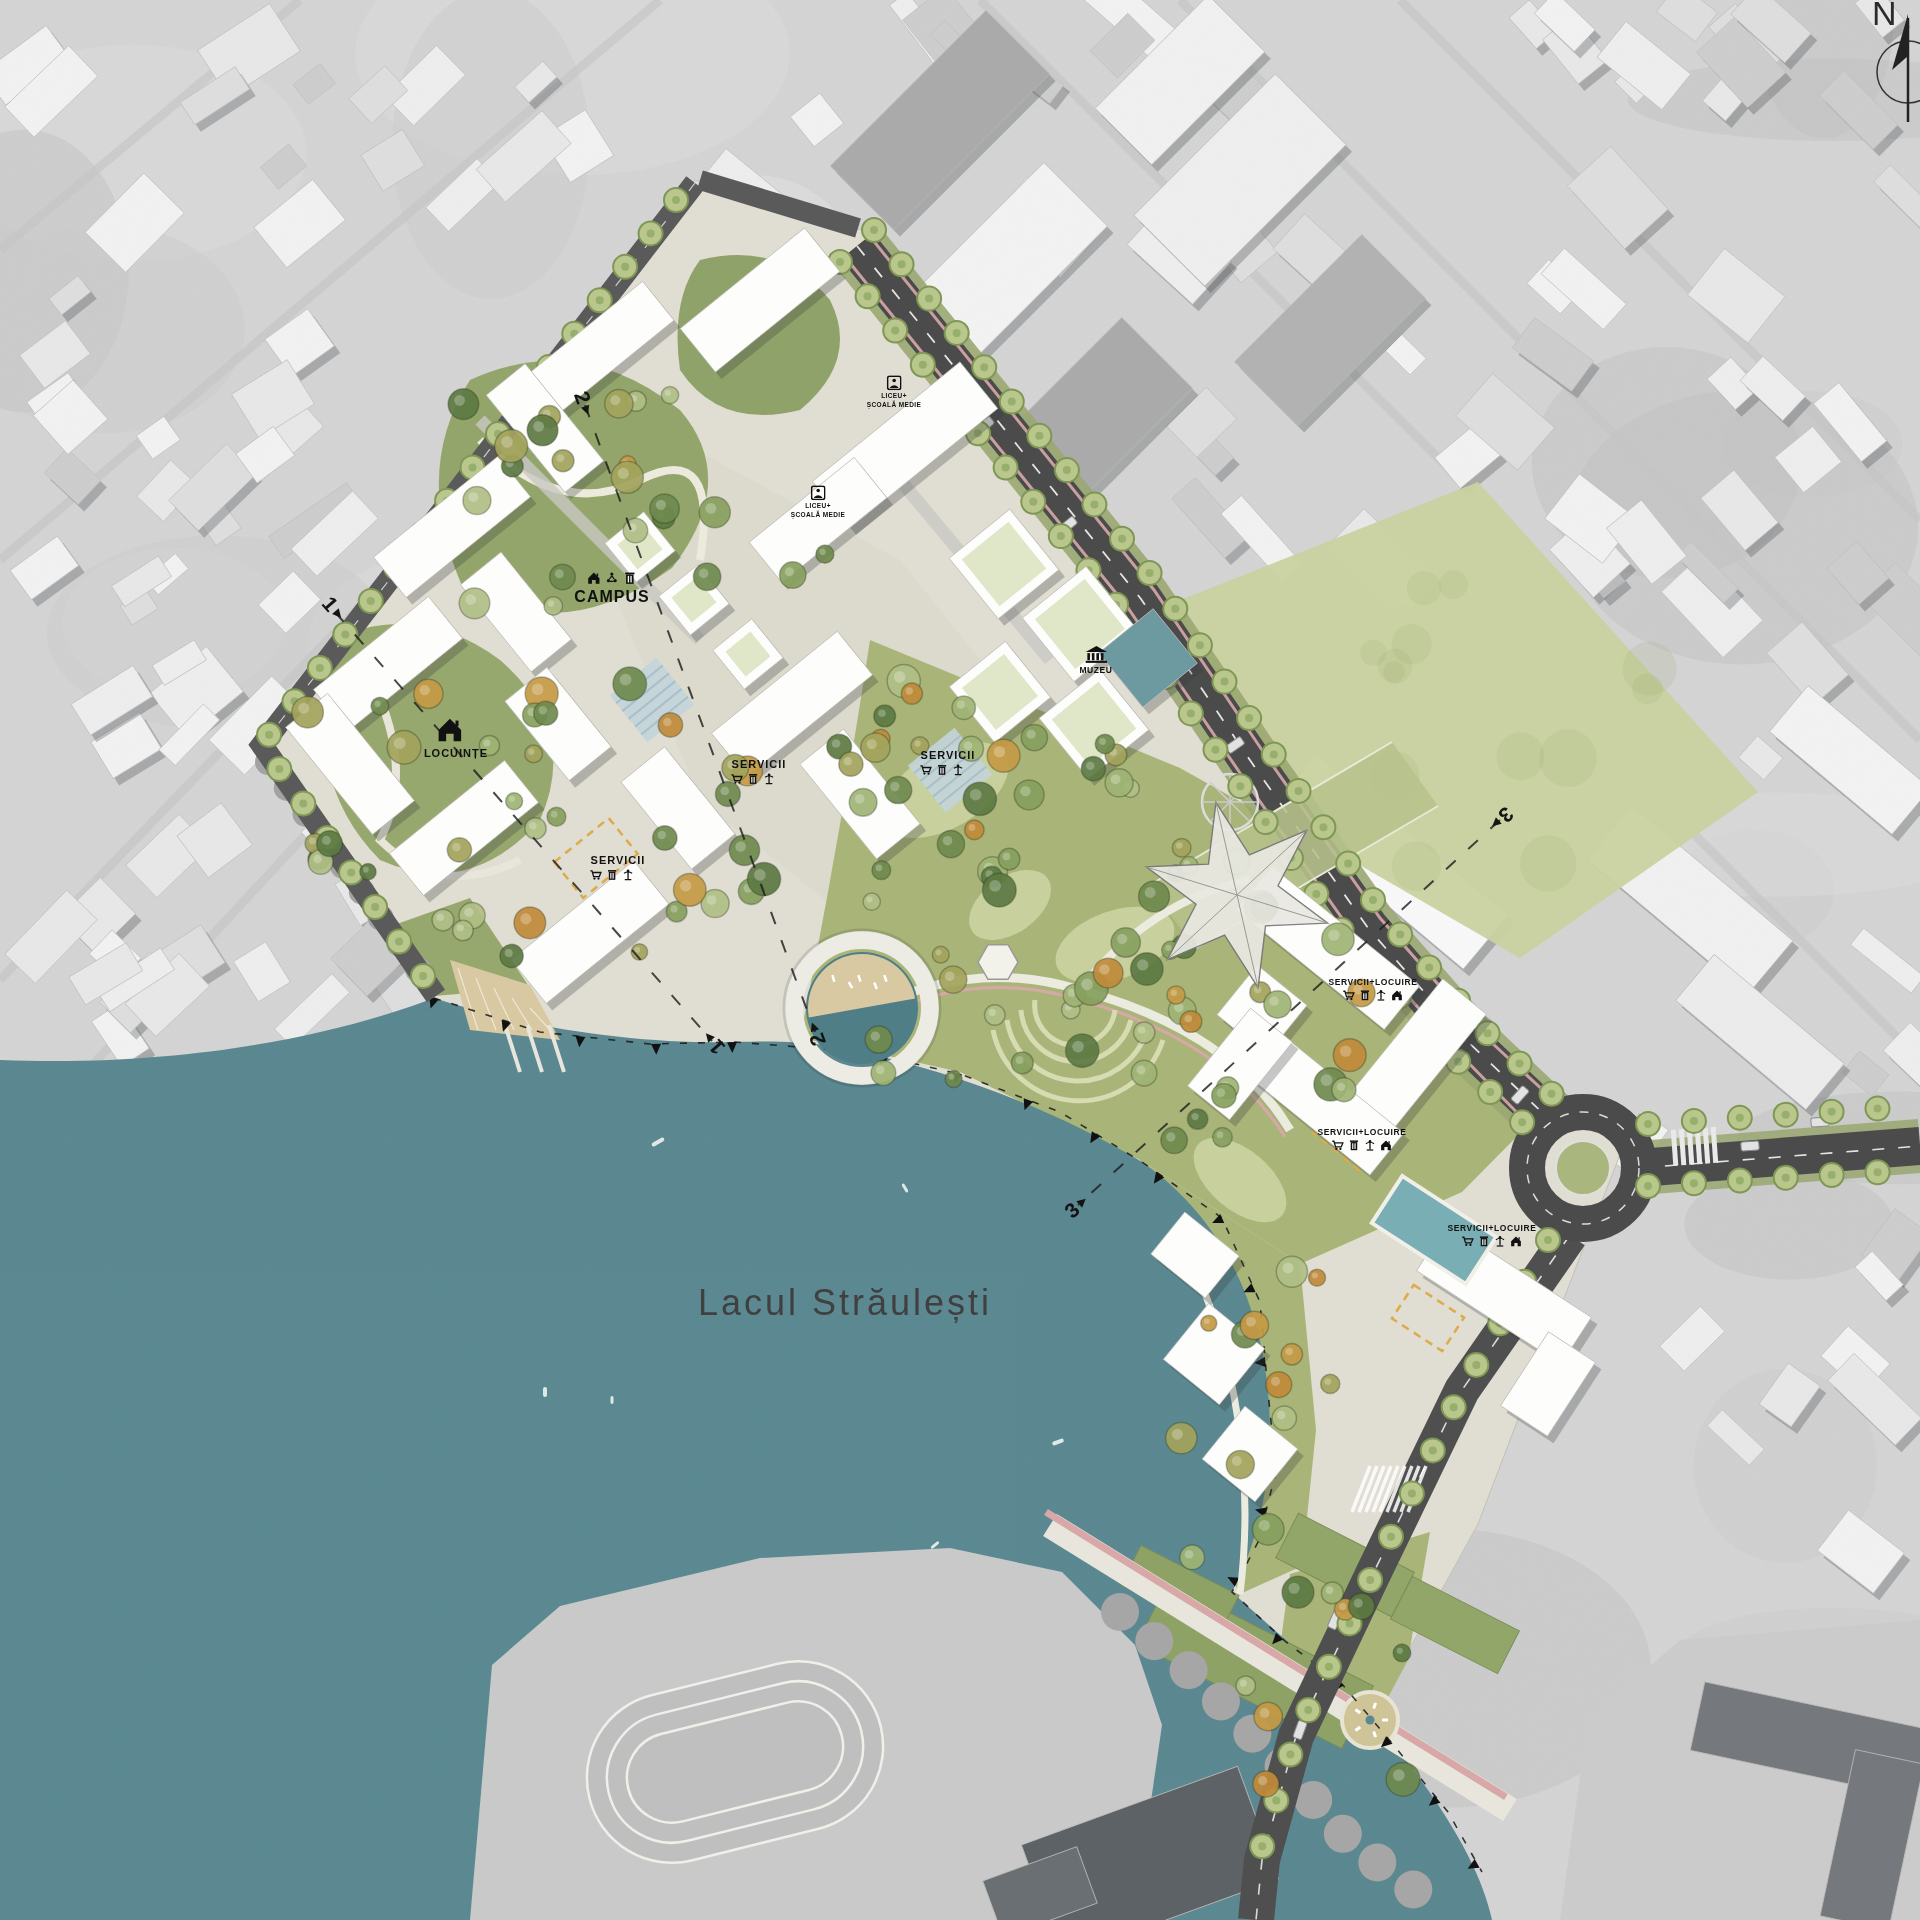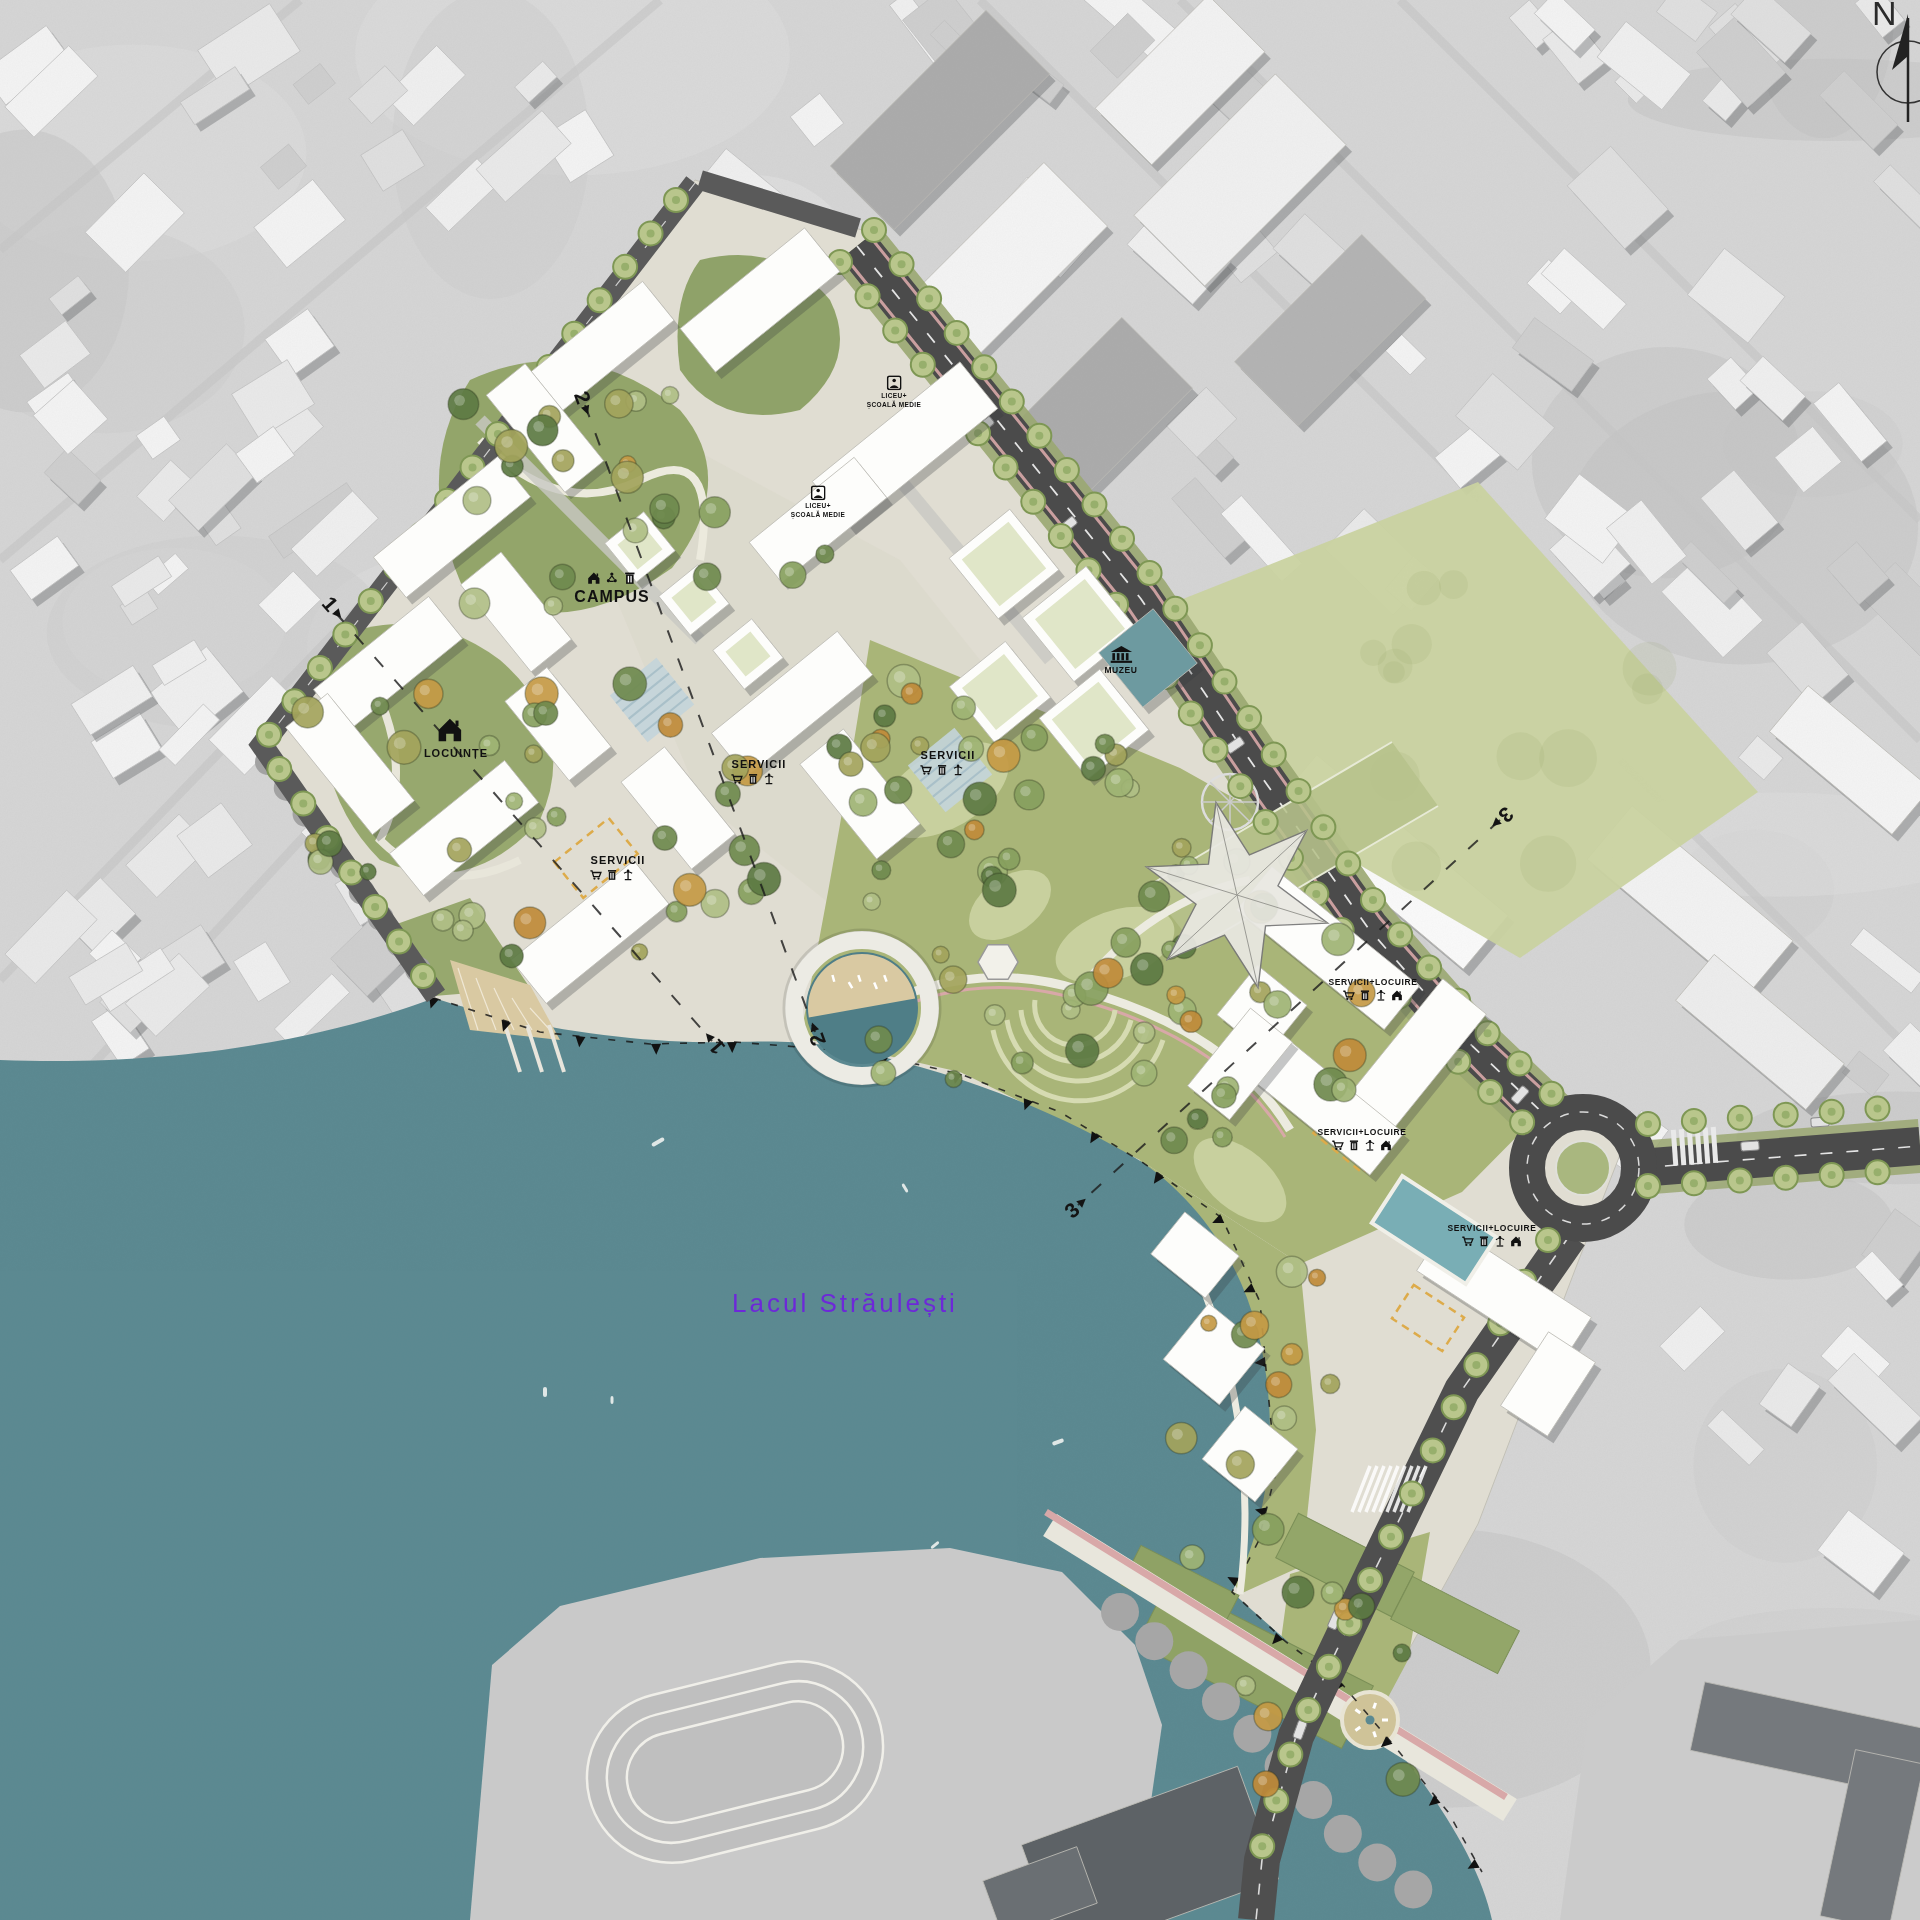--- a/index.html
+++ b/index.html
@@ -11,21 +11,21 @@
   .plabel .lt{font-weight:700;letter-spacing:1px;white-space:nowrap;}
   .lab-md .lt{font-size:11px;padding-left:12px;}
   .lab-sm .lt{font-size:8.5px;letter-spacing:.6px;}
   .lab-xs .lt{font-size:6.5px;letter-spacing:.4px;}
   .irow{display:flex;gap:3px;align-items:flex-end;justify-content:center;}
   .ic svg{display:block;width:13px;height:13px;fill:#111;}
   .lab-loc .ic svg{width:30px;height:30px;}
   .lab-muz .ic svg{width:24px;height:19px;}
   .lab-lic .ic svg{width:15px;height:15px;}
   .lab-cam .ic svg{width:15px;height:15px;}
-  .lake-label{position:absolute;transform:translate(-50%,-50%);font-size:26px;color:#6d28d9;
+  .lake-label{position:absolute;transform:translate(-50%,-50%);font-size:36px;color:#404040;
               letter-spacing:3px;z-index:5;font-weight:400;}
   .marker{position:absolute;display:flex;align-items:center;gap:1px;z-index:6;color:#141414;
           font-weight:700;font-size:21px;transform:translate(-50%,-50%) rotate(var(--rot));}
   .mtri{font-size:15px;transform:rotate(90deg);}
   .compass{position:absolute;left:1842px;top:0;width:80px;height:140px;z-index:6;color:#2b2b2b;}
   .nlab{position:absolute;left:30px;top:-6px;font-size:34px;font-weight:400;}
 </style>
 </head>
 <body>
 
@@ -1255,21 +1255,21 @@
           <svg viewBox="0 0 16 16">
             <circle cx="8" cy="3" r="1.6"></circle>
             <rect x="7.2" y="4" width="1.6" height="9"></rect>
             <path d="M3 6 Q8 2.5 13 6" fill="none" stroke="#111" stroke-width="1.4"></path>
             <rect x="4" y="13" width="8" height="1.5"></rect>
           </svg>
         </span>
       </span>
   </div>
 
-  <div class="plabel lab-muz lab-sm" style="left:1121px;top:660px">
+  <div class="plabel lab-muz lab-sm" style="left:1096px;top:660px">
     <span class="irow">
         <span class="ic">
           <svg viewBox="0 0 20 16">
             <path d="M1 6 L10 1 L19 6 Z"></path>
             <rect x="2.4" y="7" width="2.2" height="6"></rect>
             <rect x="6.2" y="7" width="2.2" height="6"></rect>
             <rect x="10" y="7" width="2.2" height="6"></rect>
             <rect x="13.8" y="7" width="2.2" height="6"></rect>
             <rect x="1" y="13.4" width="18" height="1.8"></rect>
           </svg>

